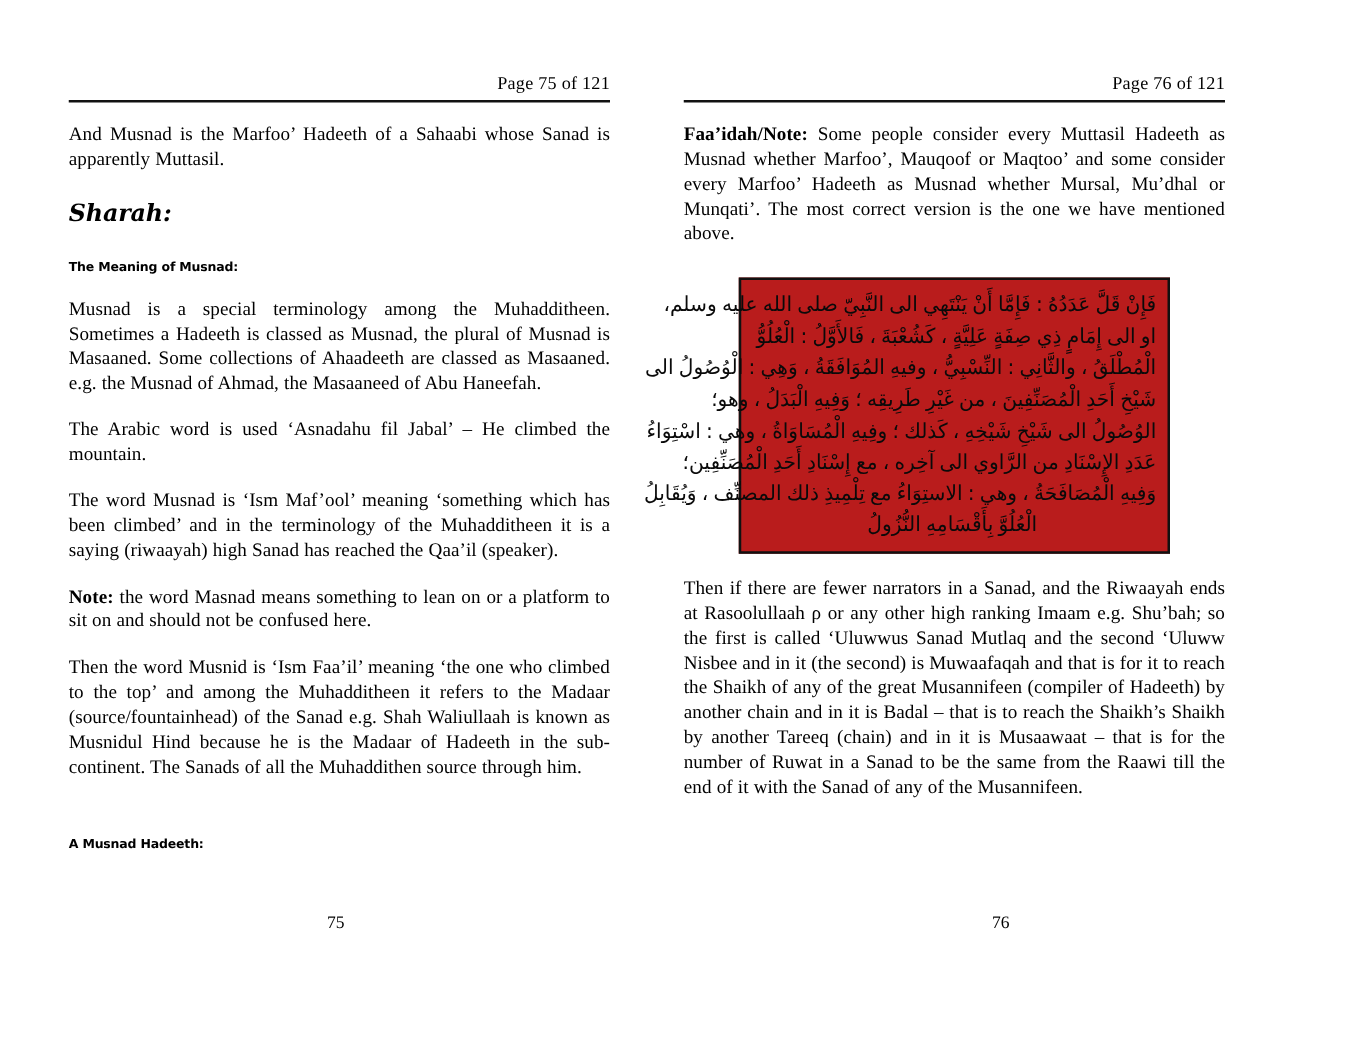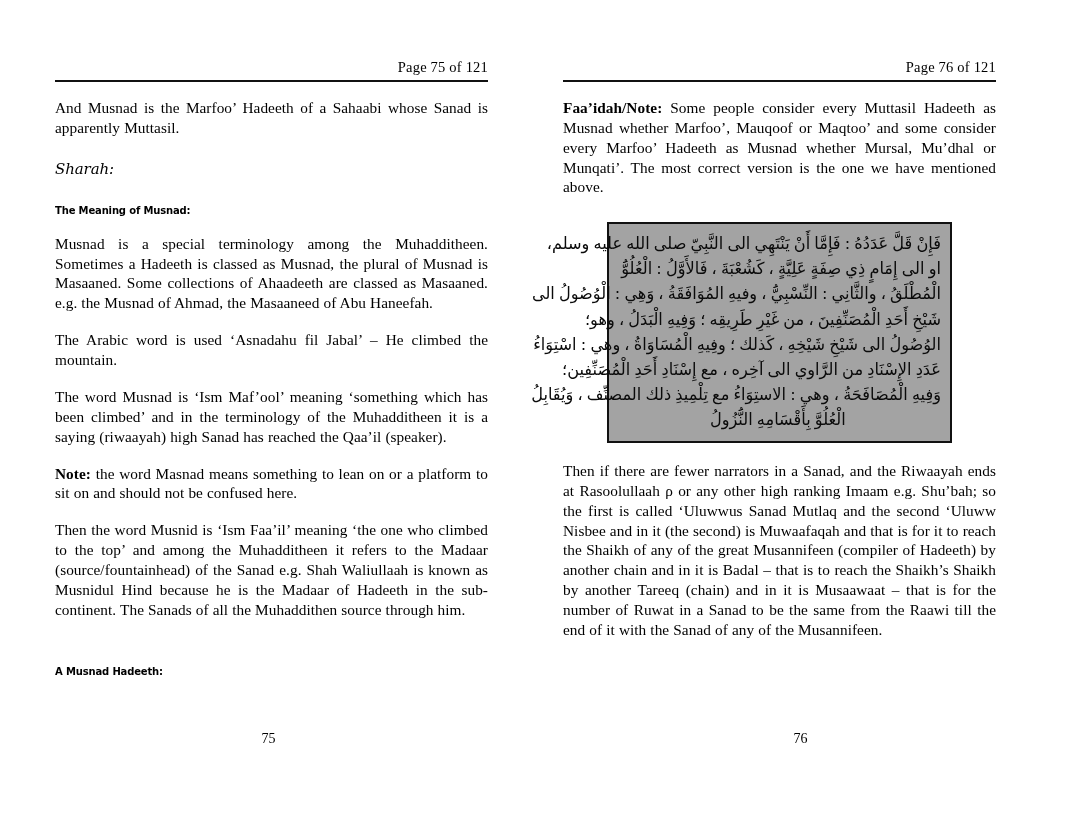--- a/index.html
+++ b/index.html
@@ -33,21 +33,21 @@
     box-sizing: border-box;
   }
 
   .page-inner {
     position: absolute;
     left: 55px;
     top: 60px;
     width: 433px;
   }
   .page.right .page-inner {
-    left: 20px;
+    left: 4px;
   }
 
   
   .running-head {
     text-align: right;
     font-family: "Liberation Serif", "DejaVu Serif", serif;
     font-size: 14.5px;
     line-height: 1.1;
     letter-spacing: .2px;
     padding-bottom: 2px;
@@ -73,22 +73,22 @@
     word-spacing: .2px;
   }
   p.para .lead {
     font-weight: bold;
   }
 
   
   h2.section-title {
     font-family: "DejaVu Serif", "Liberation Serif", serif;
     font-style: italic;
-    font-weight: normal;
-    font-size: 15px;
+    font-weight: bold;
+    font-size: 19px;
     margin: 22px 0 0 0;
     letter-spacing: -0.1px;
   }
   h3.sub-title {
     font-family: "DejaVu Sans", "Liberation Sans", sans-serif;
     font-weight: bold;
     font-size: 10px;
     margin: 27px 0 0 0;
     letter-spacing: -0.15px;
   }
@@ -96,21 +96,21 @@
     margin-top: 46px;
   }
 
   .gap-after-heading { height: 18px; }
 
   
   .arabic-box {
     margin: 25px auto 0 auto;
     width: 345px;
     border: 2.4px solid #111;
-    background: #a3a3a3;
+    background: #b91c1c;
     padding: 7px 9px 9px 9px;
     box-sizing: border-box;
   }
   .arabic-lines {
     direction: rtl;
     text-align: right;
     font-family: "DejaVu Sans", sans-serif;
     font-size: 16.5px;
     line-height: 1.52;
     color: #0a0a0a;

